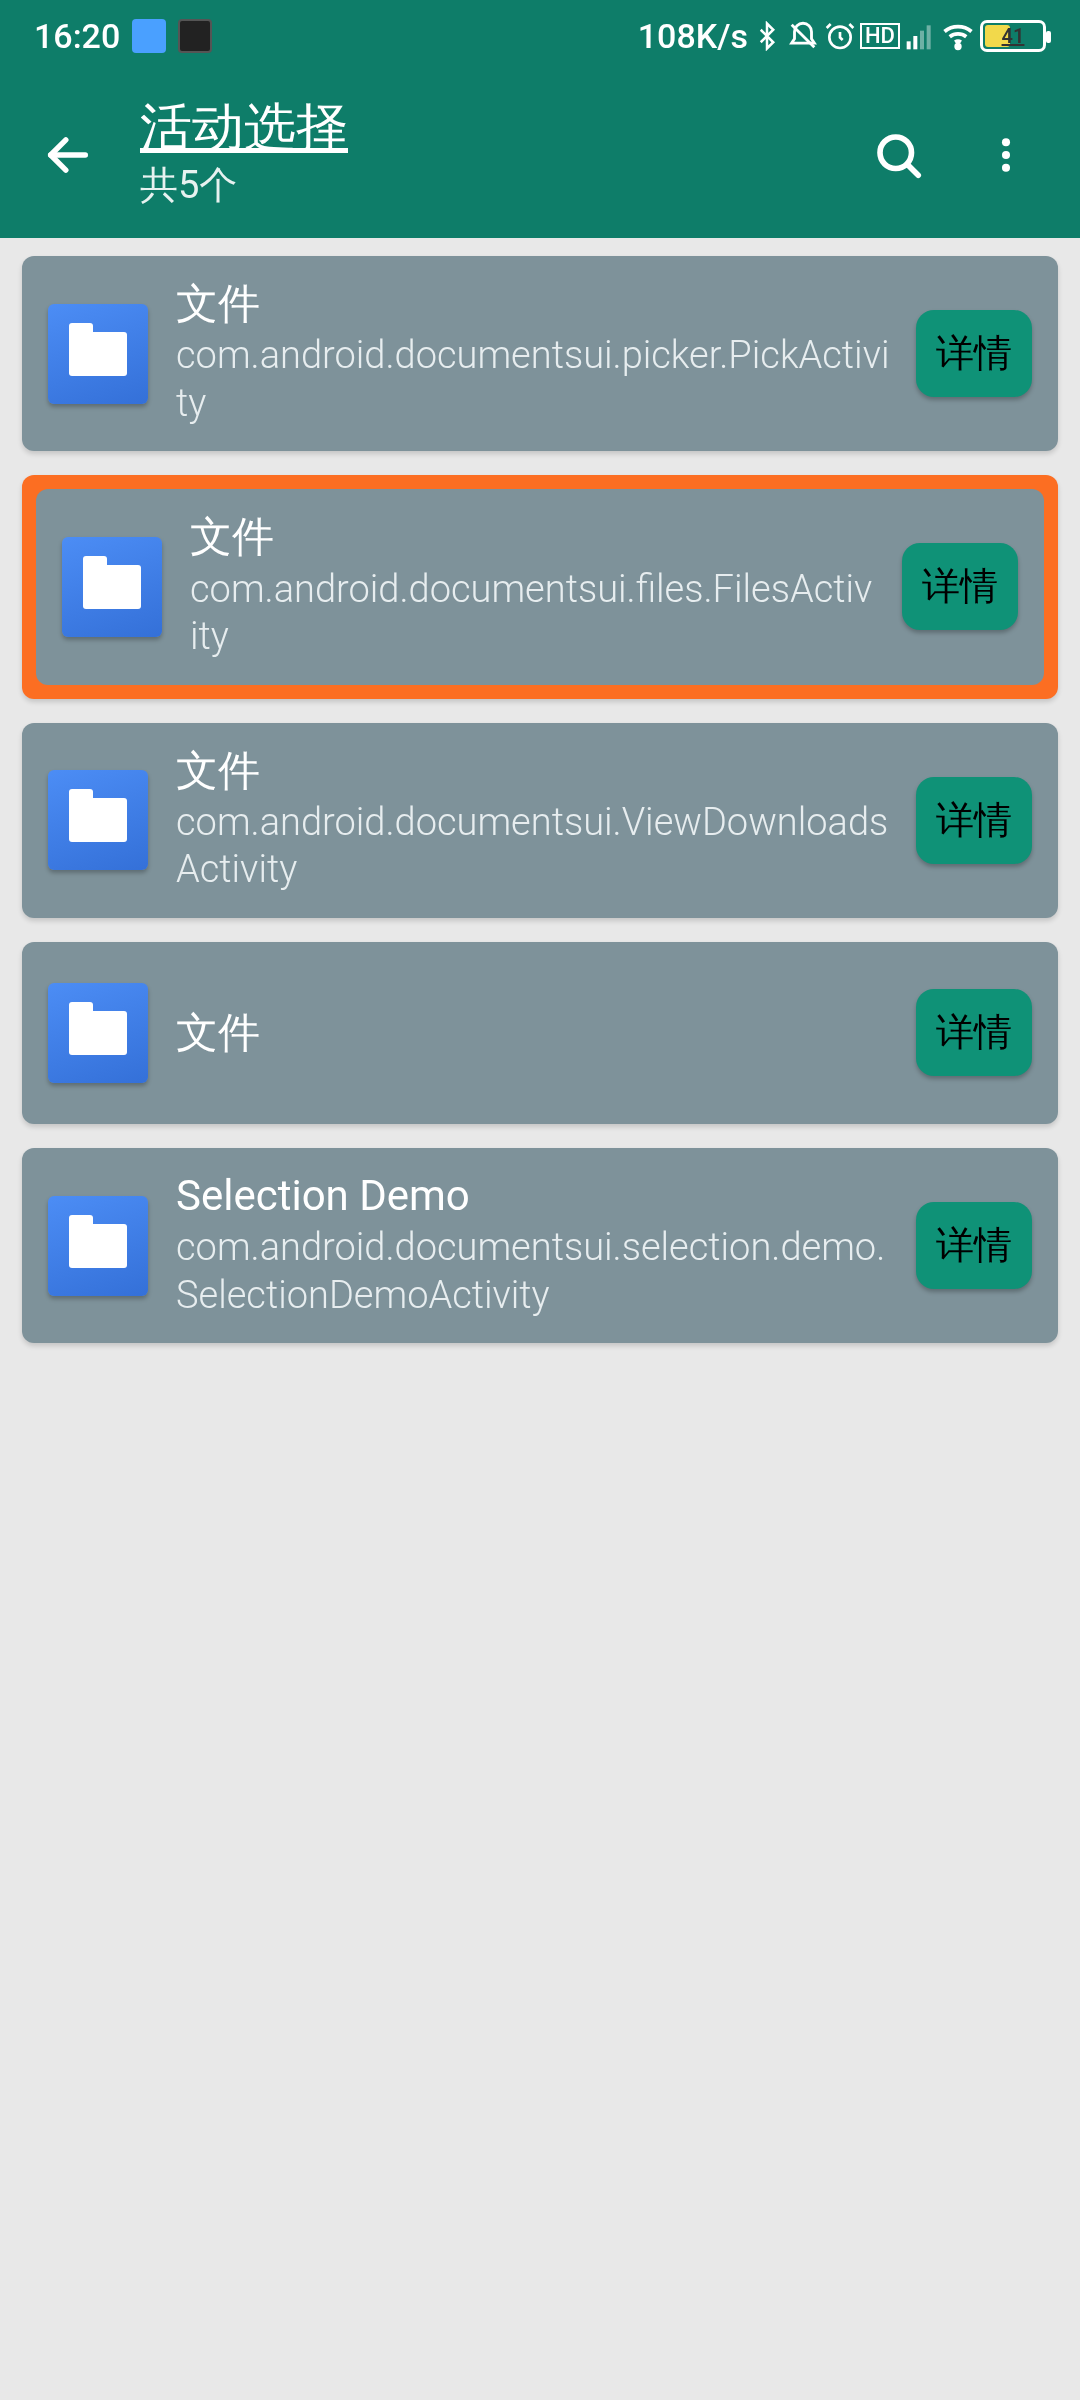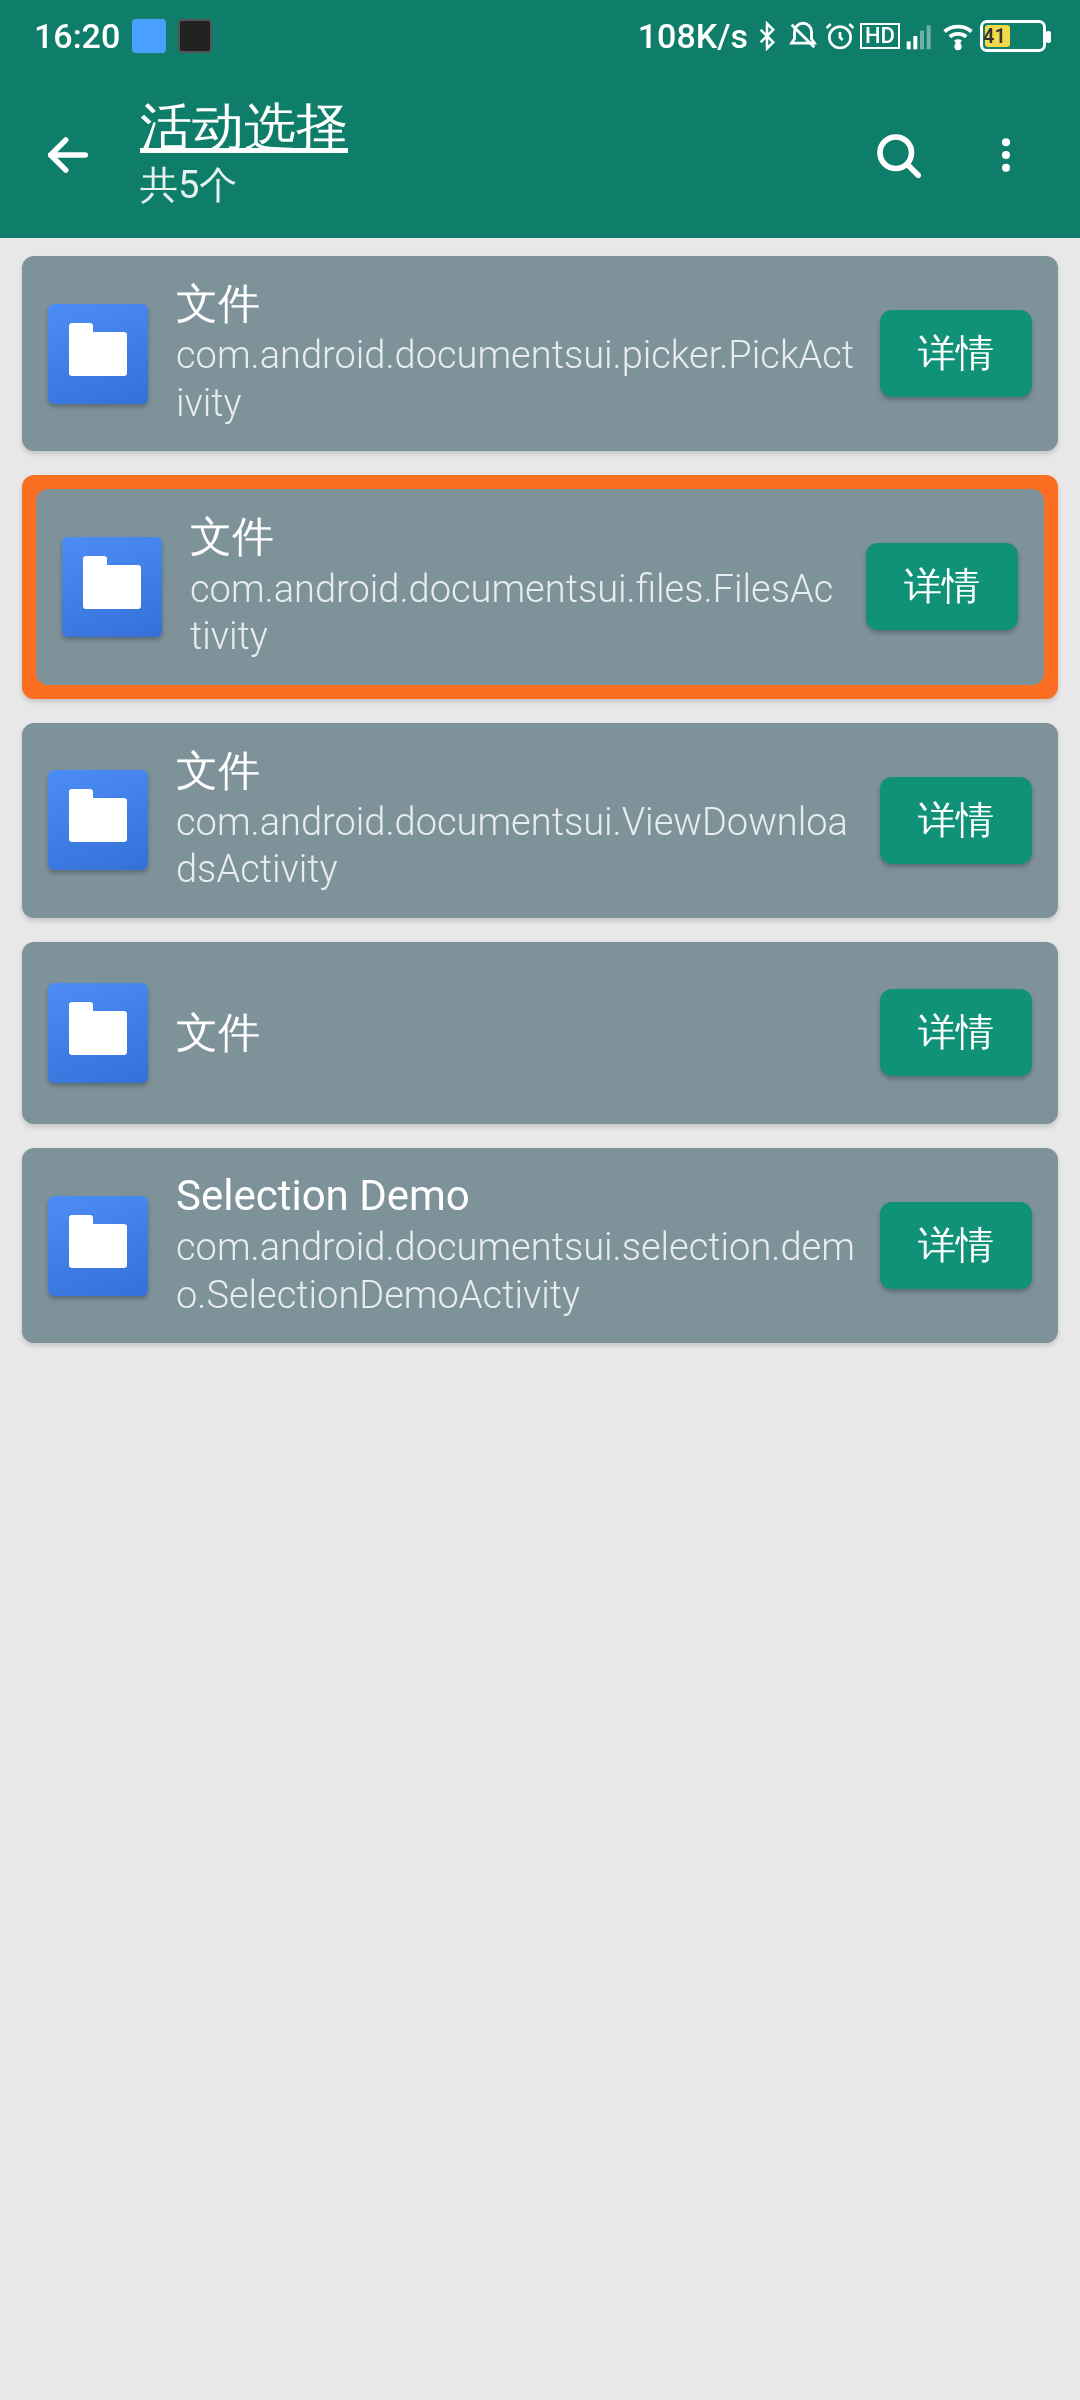--- a/index.html
+++ b/index.html
@@ -73,22 +73,24 @@
     bottom: 2px;
     width: 41%;
     background: #f2d94b;
     border-radius: 3px;
   }
   .battery-text {
     position: relative;
     font-size: 20px;
     color: #333;
     width: 100%;
+    text-align: center;
     font-weight: 600;
     z-index: 1;
+    text-decoration: underline;
   }
   
   .app-bar {
     height: 166px;
     background: #0e7d69;
     display: flex;
     align-items: center;
     padding: 0 24px;
   }
   .back-btn {
@@ -200,25 +202,25 @@
   .item-sub {
     font-size: 38px;
     color: #e7edef;
     line-height: 1.25;
     margin-top: 4px;
     word-break: break-all;
     font-weight: 300;
   }
   .detail-btn {
     background: #0f9277;
-    color: #ffffff;
+    color: #000000;
     font-size: 38px;
     border: none;
-    border-radius: 12px;
-    padding: 18px 38px;
+    border-radius: 18px;
+    padding: 18px 20px;
     flex-shrink: 0;
     box-shadow: 0 3px 4px rgba(0,0,0,0.25);
   }
 </style>
 </head>
 <body>
 
 <div class="status-bar">
   <div class="status-left">
     <span>16:20</span>

